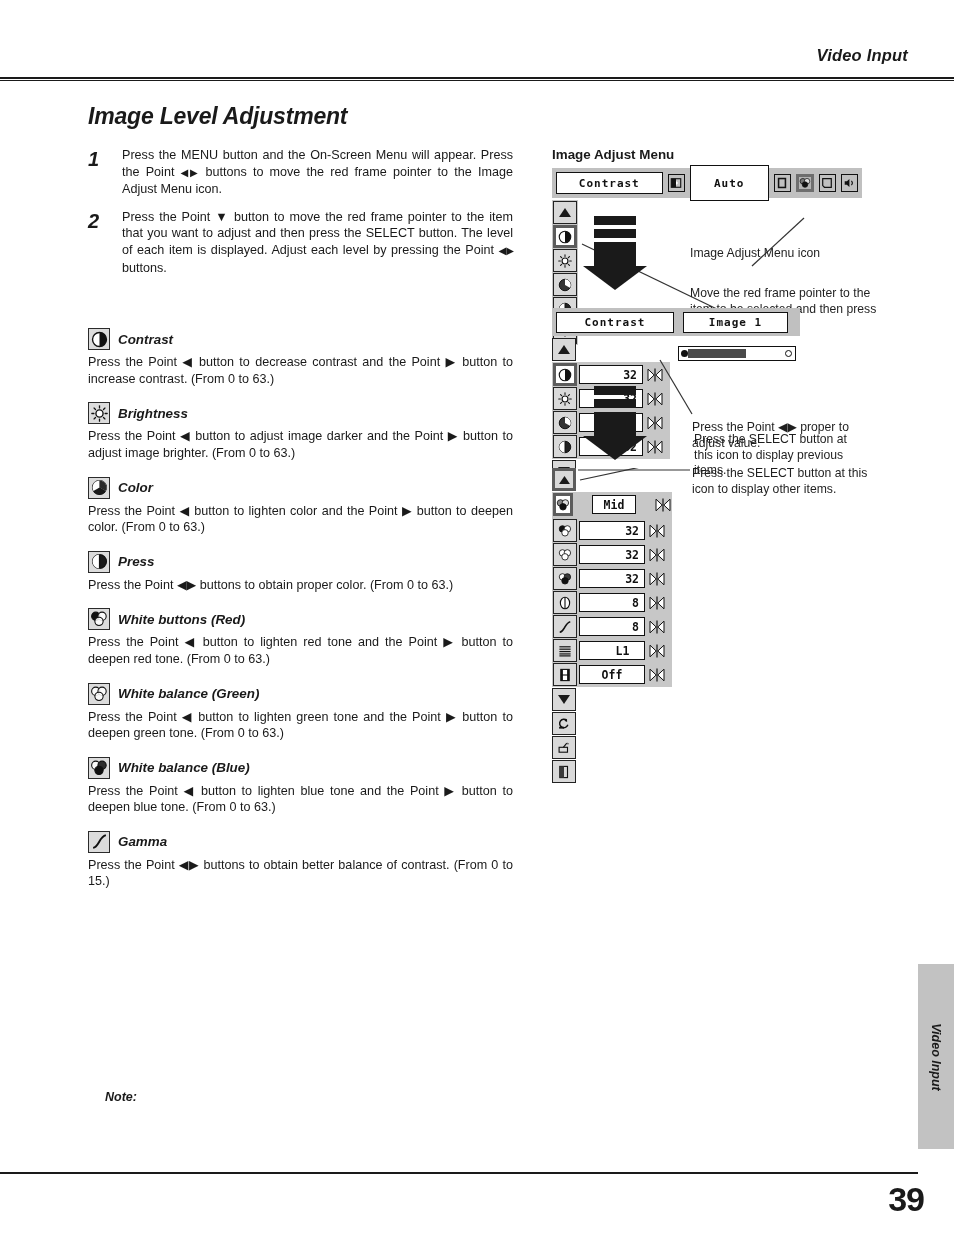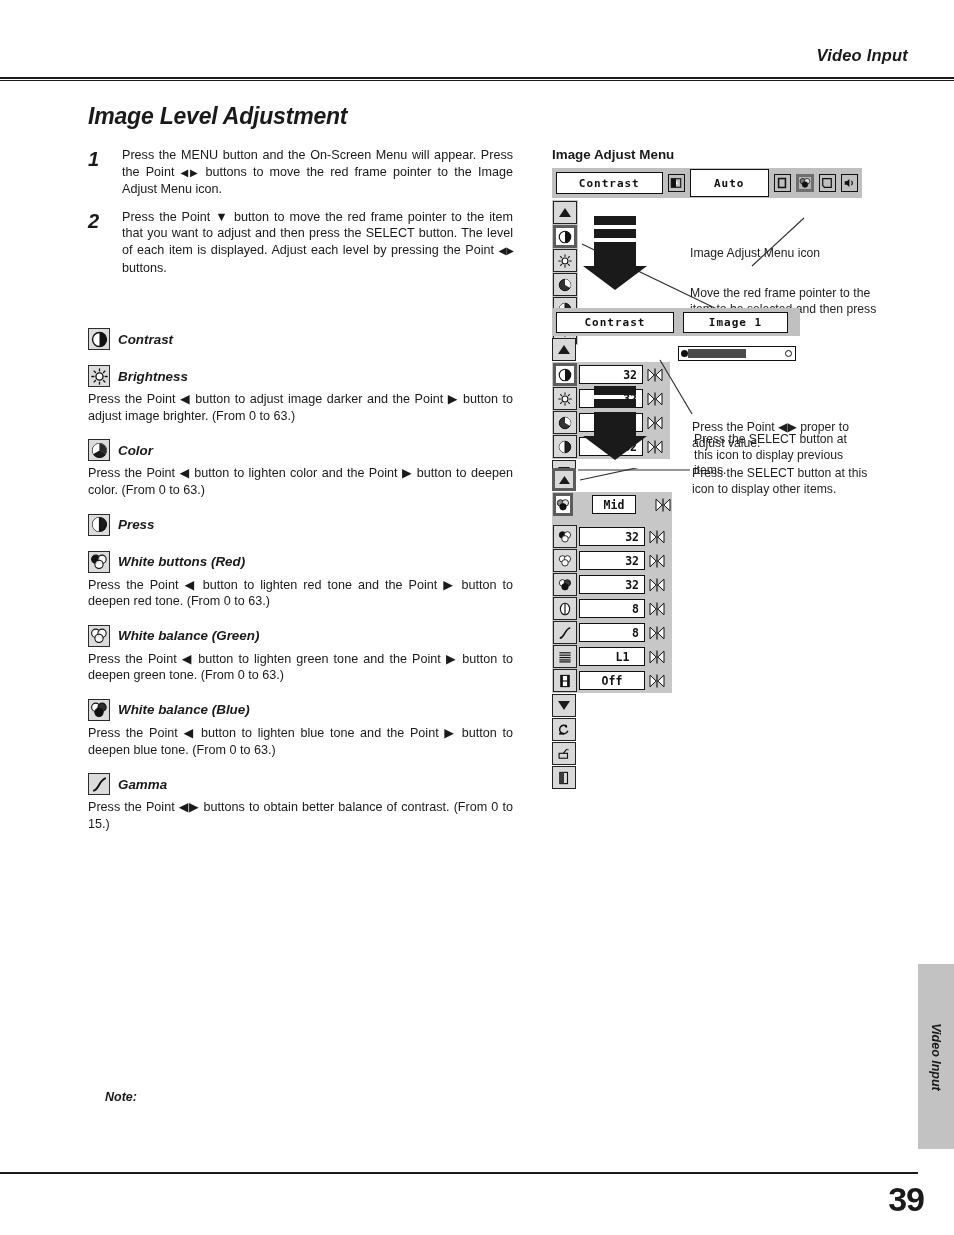--- a/index.html
+++ b/index.html
@@ -177,20 +177,21 @@
   <div class="item">
     <div class="item-head">
       <span class="chip">
         <svg width="17" height="17" viewBox="0 0 20 20">
             <circle cx="10" cy="10" r="8.2" fill="#fff" stroke="#111" stroke-width="1.6"></circle>
             <path d="M10 1.8 A8.2 8.2 0 0 1 10 18.2 Z" fill="#111"></path>
           </svg>
       </span>
       <span class="item-title">Contrast</span>
     </div>
+    <div class="item-desc">Press the Point ◀ button to decrease contrast and the Point ▶ button to increase contrast.  (From 0 to 63.)</div>
   </div>
 
   <div class="item">
     <div class="item-head">
       <span class="chip">
         <svg width="17" height="17" viewBox="0 0 20 20">
             <circle cx="10" cy="10" r="4.2" fill="#fff" stroke="#111" stroke-width="1.6"></circle>
             <g stroke="#111" stroke-width="1.5" stroke-linecap="round">
               <line x1="10" y1="1" x2="10" y2="3.4"></line>
               <line x1="10" y1="16.6" x2="10" y2="19"></line>
@@ -228,20 +229,21 @@
     <div class="item-head">
       <span class="chip">
         <svg width="17" height="17" viewBox="0 0 20 20">
             <circle cx="10" cy="10" r="8.2" fill="#1a1a1a" stroke="#111" stroke-width="1.4"></circle>
             <path d="M10 1.8 A8.2 8.2 0 0 0 10 18.2 Z" fill="#fff"></path>
             <line x1="10" y1="1.8" x2="10" y2="18.2" stroke="#111" stroke-width="1.4"></line>
           </svg>
       </span>
       <span class="item-title">Press</span>
     </div>
+    <div class="item-desc">Press the Point ◀▶ buttons to obtain proper color.  (From 0 to 63.)</div>
   </div>
 
 
   <div class="item">
     <div class="item-head">
       <span class="chip">
         <svg width="18" height="18" viewBox="0 0 20 20">
             <circle cx="6.4" cy="7" r="4.6" fill="#111" stroke="#111" stroke-width="1.2"></circle>
             <circle cx="13.4" cy="7" r="4.6" fill="#fff" stroke="#111" stroke-width="1.2" fill-opacity=".85"></circle>
             <circle cx="10" cy="12.6" r="4.6" fill="#fff" stroke="#111" stroke-width="1.2" fill-opacity=".85"></circle>
@@ -303,21 +305,21 @@
   <div style="position:relative;">
     <div class="osd-bar" style="width:310px;height:30px;">
       <div class="osd-field" style="width:113px;height:22px;">Contrast</div>
       <div class="osd-iconbtn">
         <svg width="12" height="12" viewBox="0 0 14 14">
             <rect x="1.5" y="2" width="11" height="10" fill="none" stroke="#111" stroke-width="1.3"></rect>
             <rect x="1.5" y="2" width="5.5" height="10" fill="#111"></rect>
             <path d="M9.5 7 l-2.5 -2.2 v4.4 z" fill="#fff"></path>
           </svg>
       </div>
-      <div class="osd-field" style="width:84px;height:28px;">Auto</div>
+      <div class="osd-field" style="width:84px;height:36px;">Auto</div>
       <div class="osd-iconbtn">
         <svg width="12" height="12" viewBox="0 0 14 14">
             <rect x="3" y="1.8" width="8" height="10.4" fill="none" stroke="#111" stroke-width="1.8"></rect>
           </svg>
       </div>
       <div class="osd-iconbtn sel">
         <svg width="12" height="12" viewBox="0 0 20 20">
             <circle cx="6.4" cy="7" r="4.6" fill="#777" stroke="#111" stroke-width="1.2"></circle>
             <circle cx="13.4" cy="7" r="4.6" fill="#ddd" stroke="#111" stroke-width="1.2"></circle>
             <circle cx="10" cy="12.6" r="4.6" fill="#111" stroke="#111" stroke-width="1.2"></circle>
@@ -520,21 +522,21 @@
   <div style="position:relative;margin-top:8px;">
 
     <div class="side-cell" style="margin-bottom:1px;border:3px solid #5c5c5c;">
         <svg width="13" height="10" viewBox="0 0 14 11">
           <path d="M7 1 L13 10 L1 10 Z" fill="#1a1a1a"></path>
         </svg>
       </div>
 
     <div style="background:#c7c7c7;padding:1px;width:120px;">
 
-      <div style="display:flex;align-items:center;gap:19px;margin-bottom:9px;">
+      <div style="display:flex;align-items:center;gap:19px;margin-bottom:3px;">
         <span class="side-cell sel" style="background:#fff;">
             <svg width="14" height="14" viewBox="0 0 20 20">
               <circle cx="6.4" cy="7" r="4.6" fill="#888" stroke="#111" stroke-width="1.2"></circle>
               <circle cx="13.4" cy="7" r="4.6" fill="#ddd" stroke="#111" stroke-width="1.2"></circle>
               <circle cx="10" cy="12.6" r="4.6" fill="#111" stroke="#111" stroke-width="1.2"></circle>
             </svg>
           </span>
         <span class="val-field" style="width:66px;justify-content:center;">Mid</span>
         <span class="adj-arrows">
             <svg width="16" height="14" viewBox="0 0 16 14">

